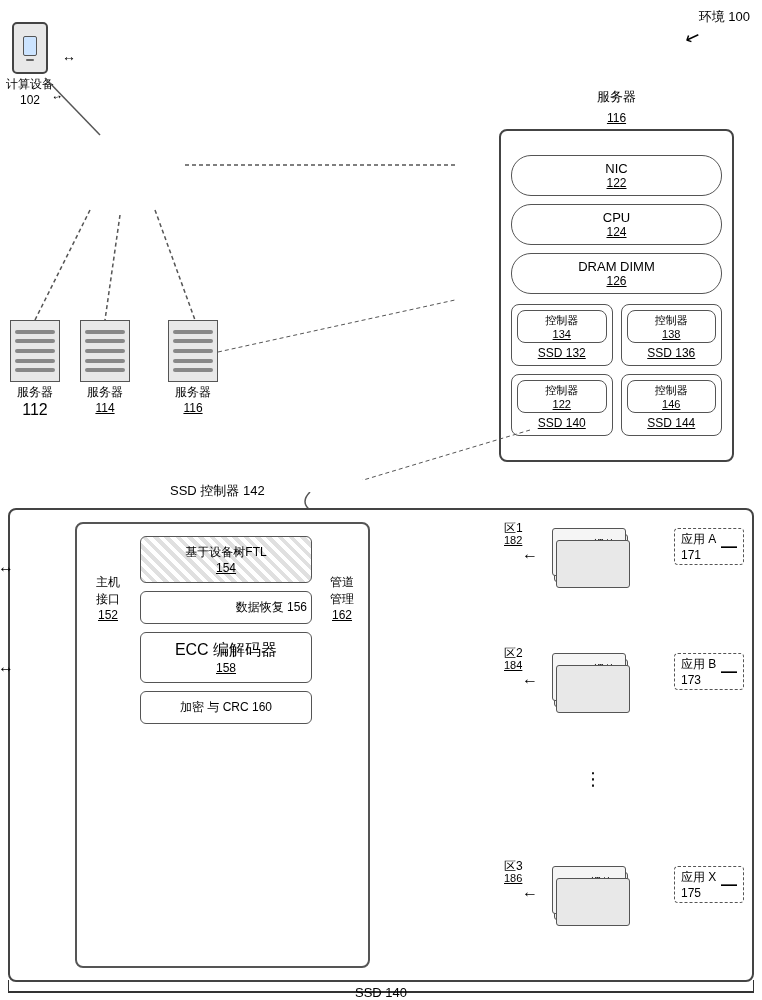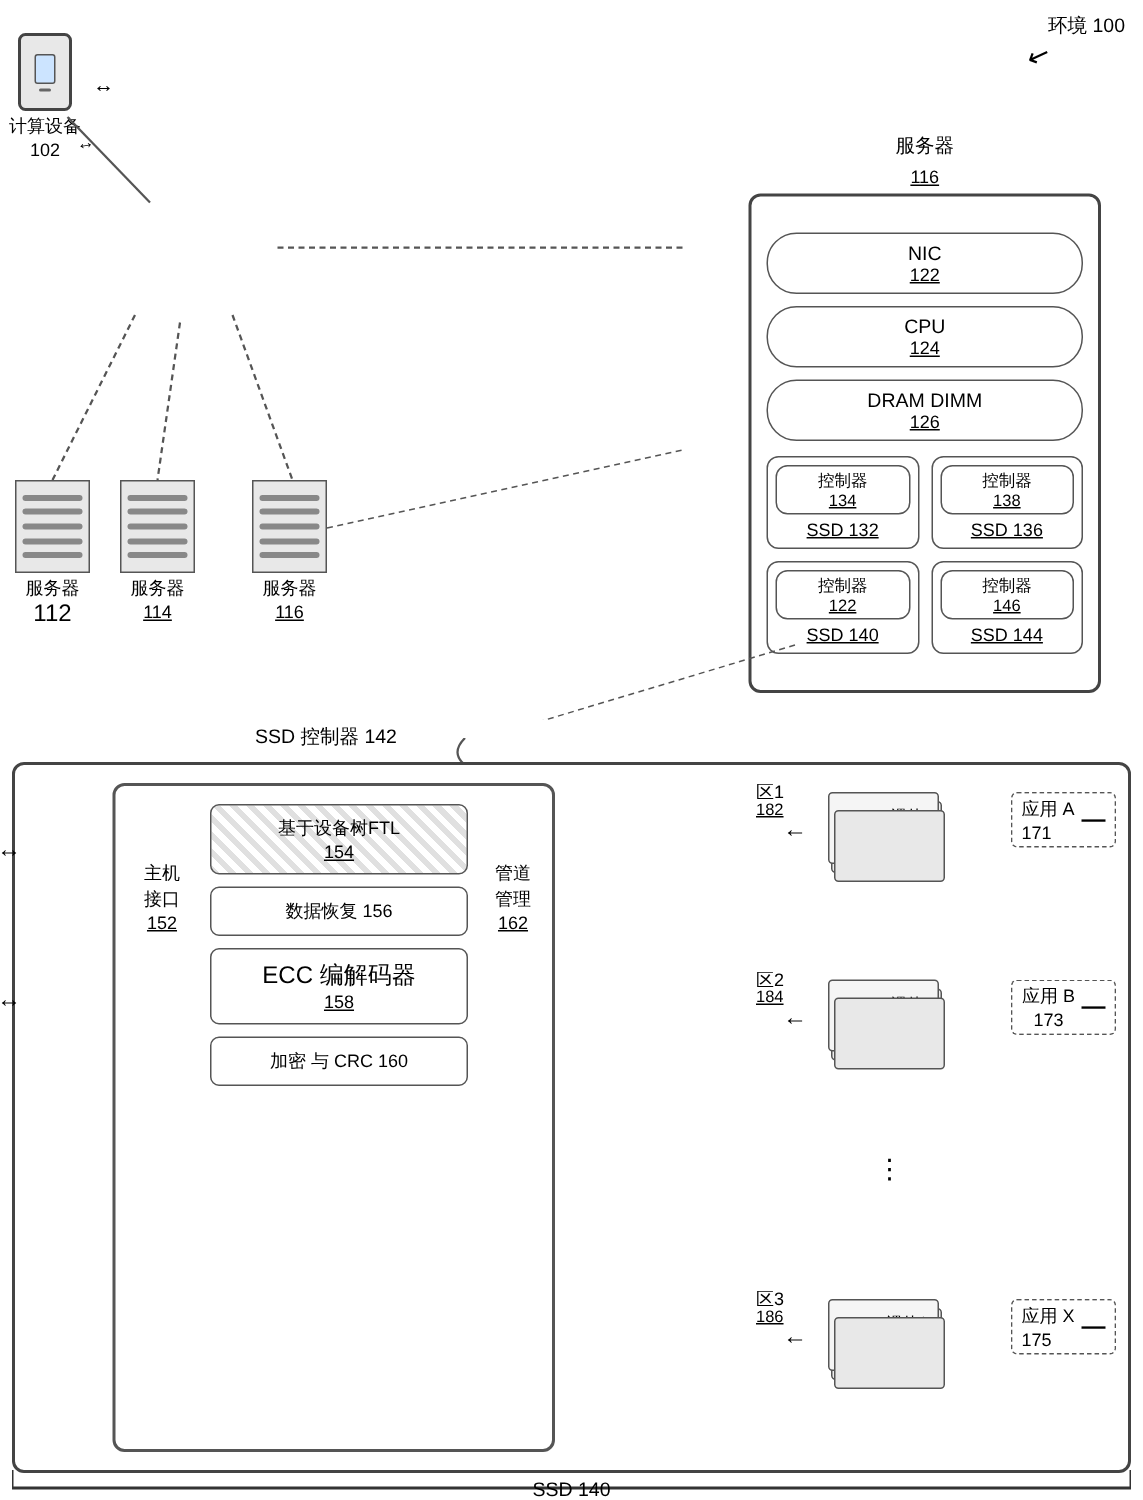--- a/index.html
+++ b/index.html
@@ -198,21 +198,21 @@
       </div>
 
       <div style="margin-left:55px; margin-right:48px; margin-top:4px;">
 
         <div style="border:1.5px solid #555; border-radius:6px; text-align:center; padding:7px 4px; margin-bottom:8px;
           background: repeating-linear-gradient(45deg, rgba(0,0,0,0.12), rgba(0,0,0,0.12) 4px, rgba(255,255,255,0.8) 4px, rgba(255,255,255,0.8) 8px);">
           <div style="font-size:12px;">基于设备树FTL</div>
           <div style="font-size:12px; text-decoration:underline;">154</div>
         </div>
 
-        <div style="border:1.5px solid #555; border-radius:6px; text-align:center; padding:7px 4px; margin-bottom:8px;">
+        <div style="border:1.5px solid #555; border-radius:6px; text-align:right; padding:7px 4px; margin-bottom:8px;">
           <div style="font-size:12px;">数据恢复 156</div>
         </div>
 
         <div style="border:1.5px solid #555; border-radius:6px; text-align:center; padding:7px 4px; margin-bottom:8px;">
           <div style="font-size:16px;">ECC 编解码器</div>
           <div style="font-size:12px; text-decoration:underline;">158</div>
         </div>
 
         <div style="border:1.5px solid #555; border-radius:6px; text-align:center; padding:7px 4px; margin-bottom:4px;">
           <div style="font-size:12px;">加密 与 CRC 160</div>
@@ -251,21 +251,21 @@
       <div style="position:absolute; top:8px; left:48px; width:80px; height:65px;">
         <div style="position:absolute; top:12px; left:4px; width:74px; height:48px; border:1.5px solid #555; background:#e8e8e8; border-radius:3px; z-index:1;"></div>
         <div style="position:absolute; top:6px; left:2px; width:74px; height:48px; border:1.5px solid #555; background:#efefef; border-radius:3px; z-index:0;"></div>
         <div style="position:absolute; top:0; left:0; width:74px; height:48px; border:1.5px solid #555; background:#f5f5f5; border-radius:3px; text-align:center; padding-top:8px;">
           <div style="font-size:11px;">NAND裸片</div>
           <div style="font-size:11px; text-decoration:underline;">174</div>
         </div>
       </div>
 
       <div style="position:absolute; top:8px; right:0; font-size:12px; width:70px;">
-        <div style="border:1.5px dashed #555; border-radius:4px; padding:2px 6px; display:flex; align-items:center; gap:4px;text-align:center;">
+        <div style="border:1.5px dashed #555; border-radius:4px; padding:2px 6px; display:flex; align-items:center; gap:4px;">
           <span>应用 B 173</span>
           <span style="font-size:16px; font-weight:bold;">—</span>
         </div>
       </div>
     </div>
 
     <div style="position:absolute; top:258px; right:148px; font-size:18px; letter-spacing:2px;">⋮</div>
 
     <div style="position:absolute; bottom:12px; right:8px; width:240px; height:110px;">
       <div style="position:absolute; top:0; left:0; font-size:12px;">区3</div>

